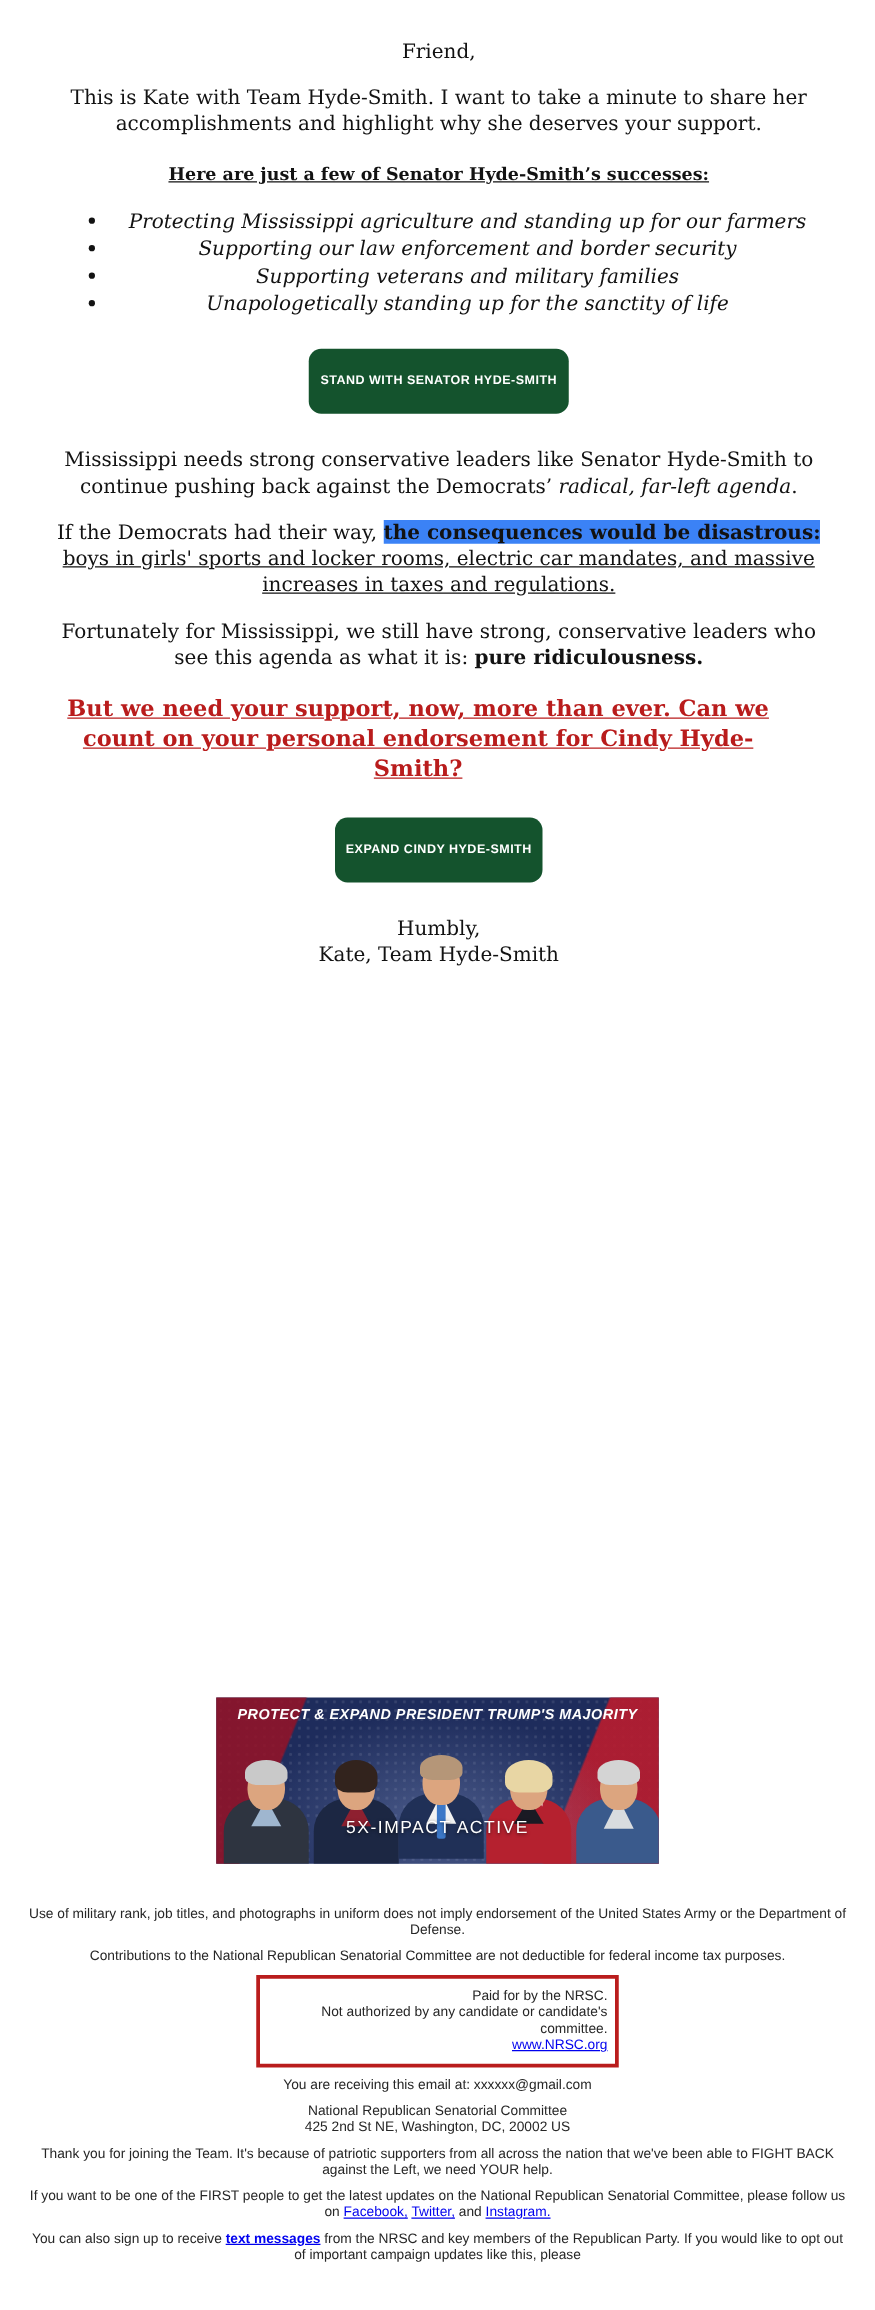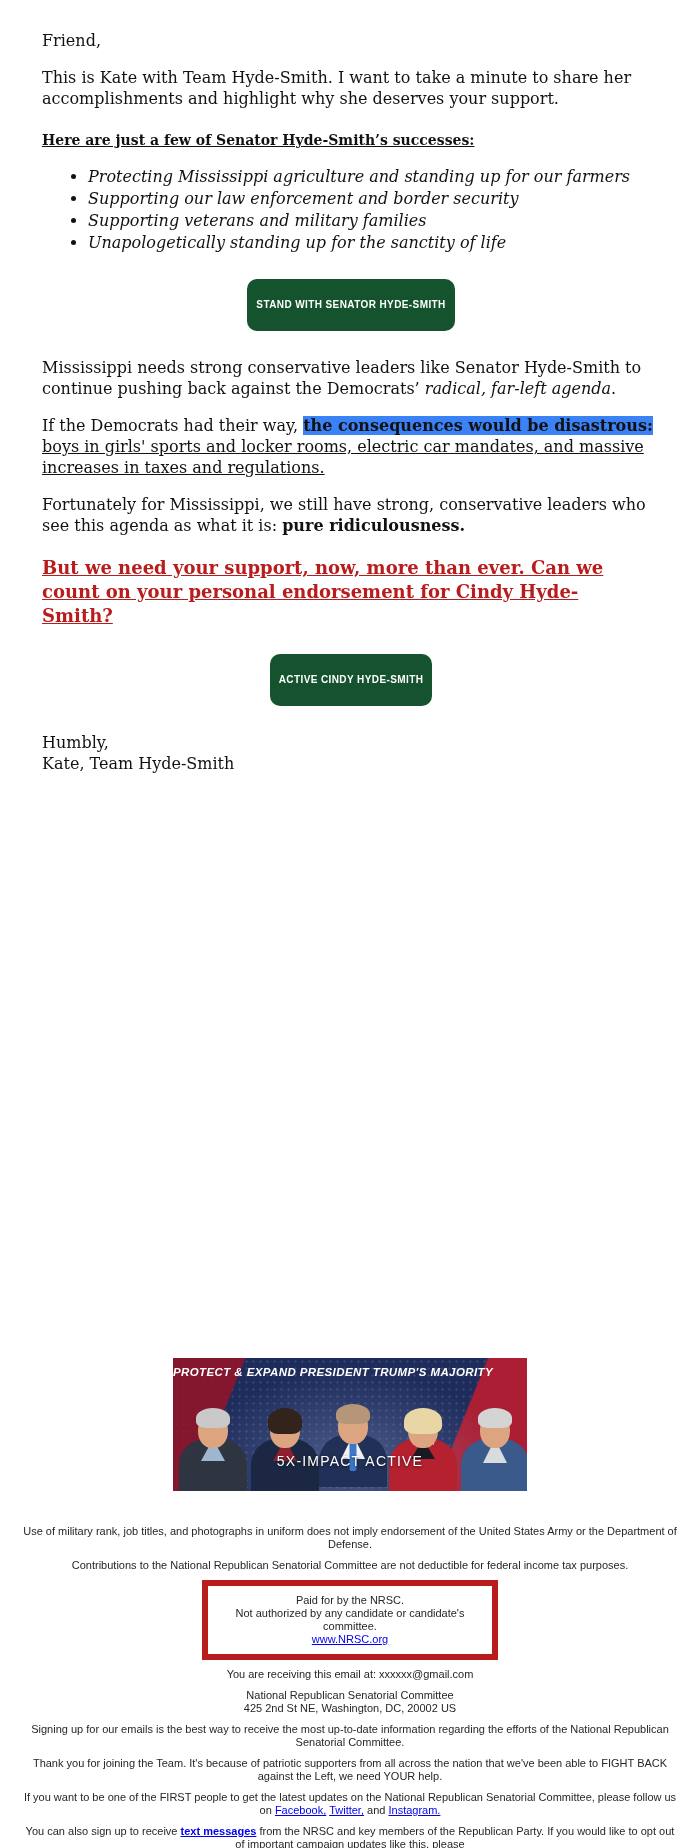--- a/index.html
+++ b/index.html
@@ -1,19 +1,19 @@
 <!DOCTYPE html>
 <html><head>
 <meta charset="utf-8">
 <style>
   html,body{margin:0;padding:0;background:#fff;}
   body{width:700px;min-height:1848px;font-family:"DejaVu Serif",serif;color:#121212;}
 
   
-  .email{padding:14px 40px 0 42px;font-size:16px;line-height:21px;}
+  .email{padding:14px 40px 0 42px;font-size:16px;line-height:21px;text-align:center;}
   .email p{margin:16px 0;}
   .greeting{margin-top:0;}
   .successes-heading{font-size:14px;line-height:23px;font-weight:bold;text-decoration:underline;margin:20px 0 14px;}
   .successes-list{margin:14px 0 18px;padding-left:46px;font-style:italic;}
   .successes-list li{margin:1px 0;}
   .btn{display:block;width:fit-content;margin:26px auto;background:#14532d;color:#fff;
        font-family:"Liberation Sans",sans-serif;font-weight:bold;font-size:10px;line-height:16px;
        letter-spacing:.4px;padding:18px 9px;border-radius:10px;text-decoration:none;cursor:pointer;}
   .italic{font-style:italic;}
   .bold{font-weight:bold;}
@@ -26,21 +26,21 @@
 
   
   .banner{position:relative;width:354px;height:133px;margin:0 auto;overflow:hidden;cursor:pointer;
     background-color:#1E2C5C;
     background-image:
       radial-gradient(ellipse at 50% 78%, rgba(150,170,215,.38), rgba(150,170,215,0) 62%),
       linear-gradient(112deg, rgba(0,0,0,0) 77%, rgba(186,28,46,.9) 77.5%),
       linear-gradient(292deg, rgba(0,0,0,0) 82%, rgba(150,18,38,.85) 82.5%),
       radial-gradient(rgba(255,255,255,.10) 1px, rgba(0,0,0,0) 1.4px);
     background-size:auto,auto,auto,7px 7px;}
-  .banner-headline{position:absolute;top:8px;left:0;right:0;text-align:left;color:#fff;
+  .banner-headline{position:absolute;top:8px;left:0;right:0;text-align:center;color:#fff;
     font-family:"Liberation Sans",sans-serif;font-style:italic;font-weight:bold;
     font-size:11.5px;letter-spacing:.4px;z-index:5;}
   .person{position:absolute;bottom:0;z-index:2;}
   .head{width:30px;height:36px;margin:0 auto;border-radius:50% 50% 46% 46%;background:#DCA57F;position:relative;z-index:2;}
   .head::before{content:"";position:absolute;top:-4px;left:-2px;width:34px;height:20px;border-radius:50% 50% 30% 30%;}
   .torso{width:68px;height:52px;margin:-9px auto 0;border-radius:26px 26px 0 0;position:relative;z-index:1;}
   .torso::before{content:"";position:absolute;left:50%;top:0;transform:translateX(-50%);
     width:0;height:0;border-left:12px solid transparent;border-right:12px solid transparent;}
   .p1{left:6px;}  .p1 .head::before{background:#C9C9C9;}  .p1 .torso{background:#2E3440;} .p1 .torso::before{border-top:22px solid #9FB6CF;border-top-width:0;border-bottom:22px solid #9FB6CF;}
   .p2{left:78px;} .p2 .head::before{background:#32231D;height:26px;} .p2 .torso{background:#1C2743;} .p2 .torso::before{border-bottom:22px solid #8E2030;}
@@ -53,21 +53,21 @@
   .banner-badge{position:absolute;left:0;right:0;bottom:22px;text-align:center;color:#fff;z-index:6;
     font-family:"Liberation Sans",sans-serif;font-weight:normal;font-size:14px;letter-spacing:1.2px;
     text-shadow:0 1px 3px rgba(0,0,0,.65);}
 
   
   .footer{font-family:"Liberation Sans",sans-serif;font-size:11px;line-height:13px;color:#262626;
           text-align:center;padding:26px 22px 6px;}
   .footer p{margin:8px 0;}
   .f-link{color:#0000EE;text-decoration:underline;}
   .f-link.bold{font-weight:bold;}
-  .paid-box{width:272px;margin:0 auto;border:6px solid #b91c1c;padding:8px 6px;}
+  .paid-box{width:272px;margin:0 auto;border:3px solid #b91c1c;padding:8px 6px;text-align:right;}
 </style>
 </head>
 <body>
 
 <div class="email">
   <p class="greeting">Friend,</p>
 
   <p>This is Kate with Team Hyde-Smith. I want to take a minute to share her accomplishments and highlight why she deserves your support.</p>
 
   <div class="successes-heading">Here are just a few of Senator Hyde-Smith’s successes:</div>
@@ -86,21 +86,21 @@
 
   <p><span>If the Democrats had their way,</span>
     <span class="hl">the consequences would be disastrous:</span>
     <a class="dark-link">boys in girls' sports and locker rooms, electric car mandates, and massive increases in taxes and regulations.</a></p>
 
   <p><span>Fortunately for Mississippi, we still have strong, conservative leaders who see this agenda as what it is:</span>
     <span class="bold">pure ridiculousness.</span></p>
 
   <a class="big-link">But we need your support, now, more than ever. Can we count on your personal endorsement for Cindy Hyde-Smith?</a>
 
-  <a class="btn">ACTIVE CINDY HYDE-SMITH</a>
+  <a class="btn">EXPAND CINDY HYDE-SMITH</a>
 
   <p class="signoff"><span>Humbly,</span><br>
     <span>Kate, Team Hyde-Smith</span></p>
 </div>
 
 <div class="spacer"></div>
 
 <div class="banner">
   <div class="banner-headline">PROTECT &amp; EXPAND PRESIDENT TRUMP'S MAJORITY</div>
   <div class="person p1">
@@ -135,21 +135,20 @@
     <div>Paid for by the NRSC.</div>
     <div>Not authorized by any candidate or candidate's committee.</div>
     <a class="f-link">www.NRSC.org</a>
   </div>
 
   <p>You are receiving this email at: xxxxxx@gmail.com</p>
 
   <p><span>National Republican Senatorial Committee</span><br>
     <span>425 2nd St NE, Washington, DC, 20002 US</span></p>
 
-  <p>Signing up for our emails is the best way to receive the most up-to-date information regarding the efforts of the National Republican Senatorial Committee.</p>
 
   <p>Thank you for joining the Team. It's because of patriotic supporters from all across the nation that we've been able to FIGHT BACK against the Left, we need YOUR help.</p>
 
 
   <p><span>If you want to be one of the FIRST people to get the latest updates on the National Republican Senatorial Committee, please follow us on</span>
     <a class="f-link">Facebook,</a>
     <a class="f-link">Twitter,</a>
     <span>and</span>
     <a class="f-link">Instagram.</a></p>
 

